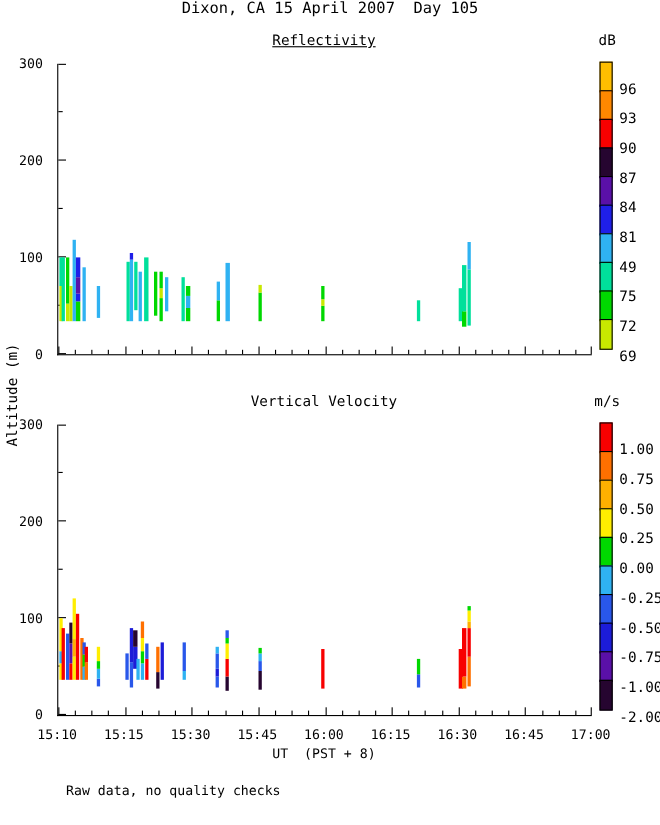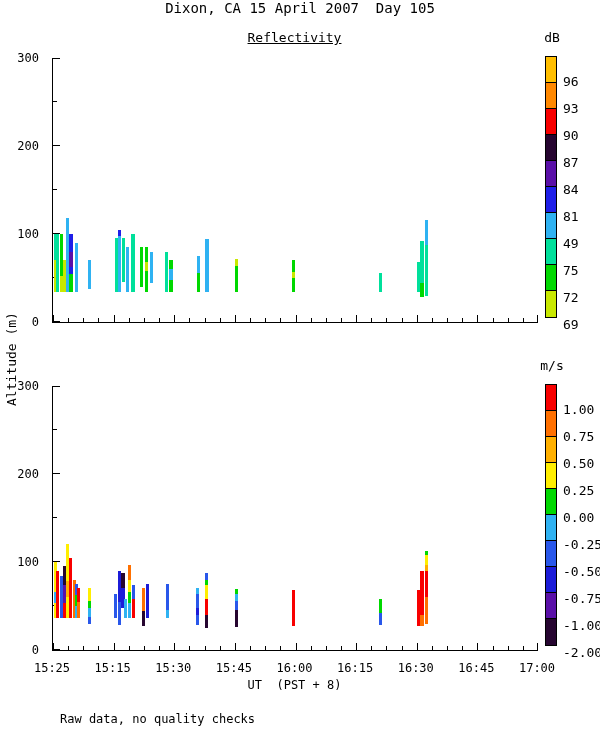--- a/index.html
+++ b/index.html
@@ -139,20 +139,21 @@
       <div class="cblab" style="top: 72px;">90</div>
       <div class="cblab" style="top: 99px;">87</div>
       <div class="cblab" style="top: 126px;">84</div>
       <div class="cblab" style="top: 153px;">81</div>
       <div class="cblab" style="top: 180px;">49</div>
       <div class="cblab" style="top: 207px;">75</div>
       <div class="cblab" style="top: 234px;">72</div>
       <div class="cblab" style="top: 261px;">69</div>
     </div>
 
+  <div class="abs ptitle" style="left:52px;top:358px;width:485px;">Vertical Velocity</div>
   <div class="abs unit" style="left:527px;top:358px;width:50px;">m/s</div>
 
   <div id="plot1" class="abs plot" style="left:52px;top:386px;width:485px;height:264px;">
       <div class="tick" style="left: 0px; bottom: 0px; width: 1px; height: 7px;"></div>
       <div class="tick" style="left: 15px; bottom: 0px; width: 1px; height: 4px;"></div>
       <div class="tick" style="left: 30px; bottom: 0px; width: 1px; height: 4px;"></div>
       <div class="tick" style="left: 45px; bottom: 0px; width: 1px; height: 4px;"></div>
       <div class="tick" style="left: 61px; bottom: 0px; width: 1px; height: 7px;"></div>
       <div class="tick" style="left: 76px; bottom: 0px; width: 1px; height: 4px;"></div>
       <div class="tick" style="left: 91px; bottom: 0px; width: 1px; height: 4px;"></div>
@@ -278,21 +279,21 @@
       <div class="cblab" style="top: 99px;">0.25</div>
       <div class="cblab" style="top: 126px;">0.00</div>
       <div class="cblab" style="top: 153px;">-0.25</div>
       <div class="cblab" style="top: 180px;">-0.50</div>
       <div class="cblab" style="top: 207px;">-0.75</div>
       <div class="cblab" style="top: 234px;">-1.00</div>
       <div class="cblab" style="top: 261px;">-2.00</div>
     </div>
 
   <div id="xlabs" class="abs" style="left:0;top:661px;width:600px;height:16px;">
-      <div class="xlab" style="left: 27px; top: 0px;">15:25</div>
+      <div class="xlab" style="left: 27px; top: 0px;">15:10</div>
       <div class="xlab" style="left: 87.625px; top: 0px;">15:15</div>
       <div class="xlab" style="left: 148.25px; top: 0px;">15:30</div>
       <div class="xlab" style="left: 208.875px; top: 0px;">15:45</div>
       <div class="xlab" style="left: 269.5px; top: 0px;">16:00</div>
       <div class="xlab" style="left: 330.125px; top: 0px;">16:15</div>
       <div class="xlab" style="left: 390.75px; top: 0px;">16:30</div>
       <div class="xlab" style="left: 451.375px; top: 0px;">16:45</div>
       <div class="xlab" style="left: 512px; top: 0px;">17:00</div>
     </div>
   <div class="abs axtitle" style="left:52px;top:678px;width:485px;">UT  (PST + 8)</div>

